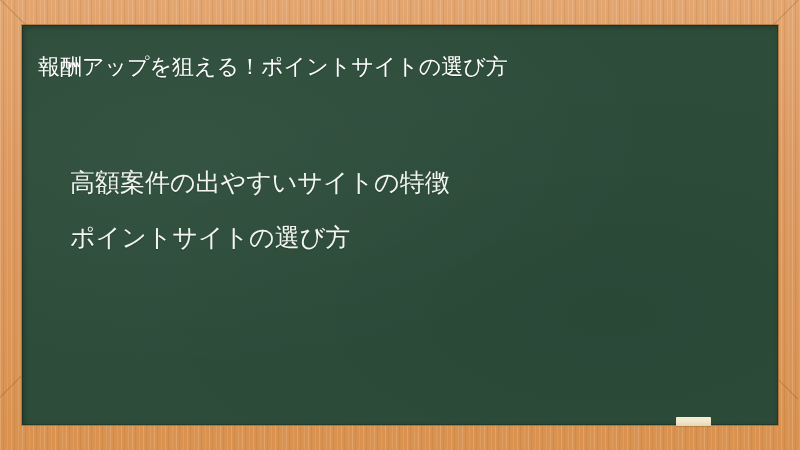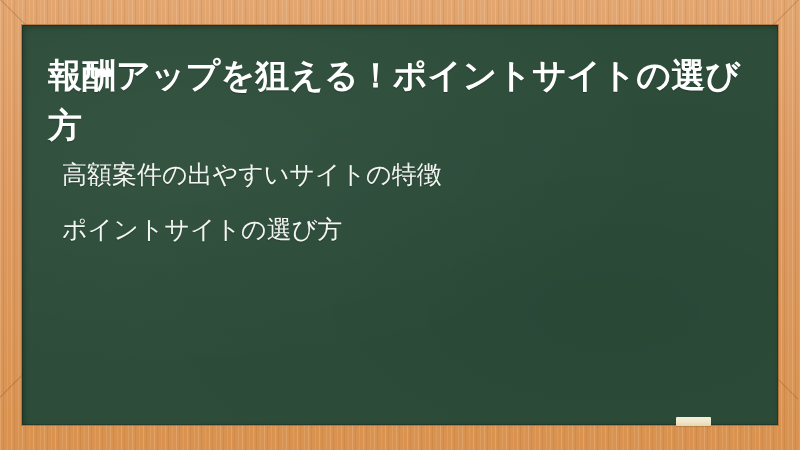--- a/index.html
+++ b/index.html
@@ -70,38 +70,38 @@
       inset 0 0 0 1px rgba(0,0,0,0.18),
       inset 2px 2px 6px rgba(0,0,0,0.28),
       0 0 0 1px rgba(150,92,40,0.55);
     padding: 0;
     overflow: hidden;
   }
 
   
   #board-title {
     position: absolute;
-    left: 26px;
+    left: 16px;
     top: 2px;
     width: 716px;
     color: #ffffff;
-    font-size: 34px;
+    font-size: 22px;
     line-height: 50px;
-    font-weight: 700;
+    font-weight: 400;
     letter-spacing: 0px;
     white-space: pre-wrap;
     text-shadow: 0 1px 1px rgba(0,0,0,0.25);
   }
 
   #board-list {
     position: absolute;
     left: 36px;
     top: 130px;
     width: 700px;
-    margin: 4px;
+    margin: 12px;
     padding: 0;
     list-style: none;
   }
   #board-list li {
     color: #f2f5f1;
     font-size: 25px;
     line-height: 30px;
     font-weight: 400;
     margin: 0 0 25px 0;
     text-shadow: 0 1px 1px rgba(0,0,0,0.22);

